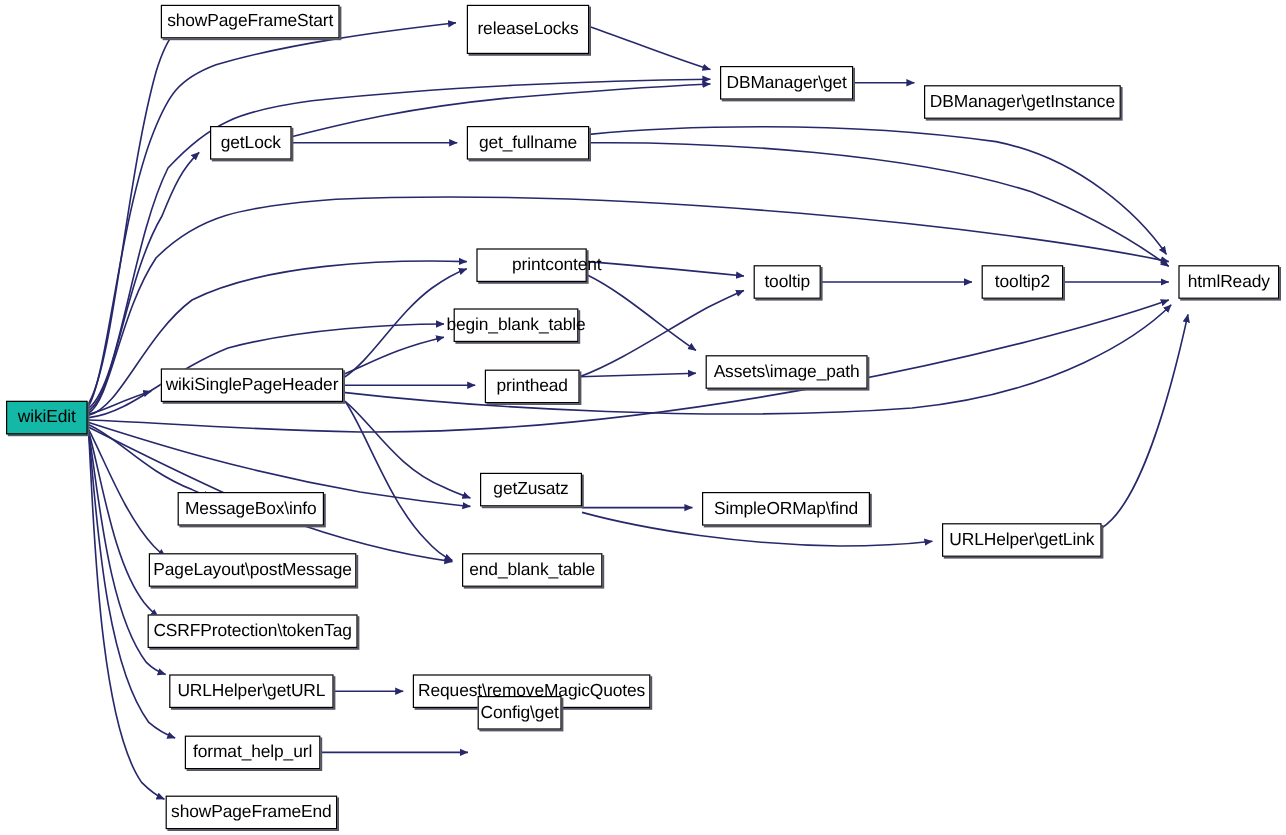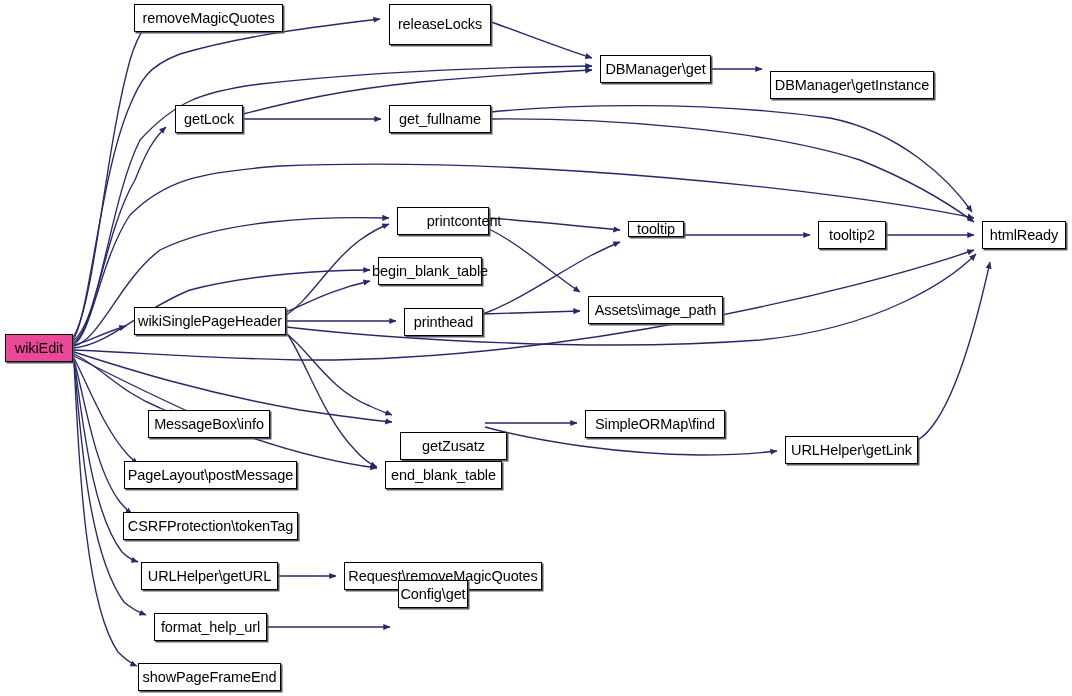--- a/index.html
+++ b/index.html
@@ -102,66 +102,66 @@
         <path d="M 886,235 L 974,235" fill="none" stroke="#27286b" stroke-width="1.35" marker-end="url(#arrowhead)"></path>
         <path d="M 485,423 L 577,423" fill="none" stroke="#27286b" stroke-width="1.35" marker-end="url(#arrowhead)"></path>
         <path d="M 485,427 C 540,442 620,454 700,455 C 740,455 760,453 777,451" fill="none" stroke="#27286b" stroke-width="1.35" marker-end="url(#arrowhead)"></path>
         <path d="M 918,440 C 950,420 975,330 990,262" fill="none" stroke="#27286b" stroke-width="1.35" marker-end="url(#arrowhead)"></path>
         <path d="M 278,576 L 336,576" fill="none" stroke="#27286b" stroke-width="1.35" marker-end="url(#arrowhead)"></path>
         <path d="M 267,627 L 390,627" fill="none" stroke="#27286b" stroke-width="1.35" marker-end="url(#arrowhead)"></path>
       </g>
   </svg>
 
   <div id="node-layer">
-      <div class="node current" style="left: 5px; top: 334px; width: 68px; height: 28px; background: #ec4899;">
+      <div class="node current" style="left: 5px; top: 334px; width: 68px; height: 28px; background: #14b8a6;">
         <span class="node-label">wikiEdit</span>
       </div>
       <div class="node" style="left: 134px; top: 4px; width: 149px; height: 28px;">
-        <span class="node-label">removeMagicQuotes</span>
+        <span class="node-label">showPageFrameStart</span>
       </div>
       <div class="node" style="left: 389px; top: 4px; width: 102px; height: 41px;">
         <span class="node-label">releaseLocks</span>
       </div>
       <div class="node" style="left: 600px; top: 55px; width: 111px; height: 28px;">
         <span class="node-label">DBManager\get</span>
       </div>
       <div class="node" style="left: 770px; top: 55px; width: 164px; height: 28px; margin-top: 16px;">
         <span class="node-label">DBManager\getInstance</span>
       </div>
       <div class="node" style="left: 175px; top: 105px; width: 68px; height: 28px;">
         <span class="node-label">getLock</span>
       </div>
       <div class="node" style="left: 389px; top: 105px; width: 102px; height: 28px;">
         <span class="node-label">get_fullname</span>
       </div>
       <div class="node" style="left: 397px; top: 207px; width: 92px; height: 28px; padding-left: 42px;">
         <span class="node-label">printcontent</span>
       </div>
-      <div class="node" style="left: 628px; top: 221px; width: 56px; height: 16px;">
+      <div class="node" style="left: 628px; top: 221px; width: 56px; height: 28px;">
         <span class="node-label">tooltip</span>
       </div>
       <div class="node" style="left: 818px; top: 221px; width: 68px; height: 28px;">
         <span class="node-label">tooltip2</span>
       </div>
       <div class="node" style="left: 982px; top: 221px; width: 84px; height: 28px;">
         <span class="node-label">htmlReady</span>
       </div>
       <div class="node" style="left: 378px; top: 257px; width: 104px; height: 28px;">
         <span class="node-label">begin_blank_table</span>
       </div>
       <div class="node" style="left: 588px; top: 296px; width: 135px; height: 28px;">
         <span class="node-label">Assets\image_path</span>
       </div>
       <div class="node" style="left: 134px; top: 307px; width: 152px; height: 28px;">
         <span class="node-label">wikiSinglePageHeader</span>
       </div>
       <div class="node" style="left: 404px; top: 308px; width: 79px; height: 28px;">
         <span class="node-label">printhead</span>
       </div>
-      <div class="node" style="left: 400px; top: 432px; width: 107px; height: 28px; text-align: right;">
+      <div class="node" style="left: 400px; top: 394px; width: 85px; height: 28px; text-align: right;">
         <span class="node-label">getZusatz</span>
       </div>
       <div class="node" style="left: 585px; top: 410px; width: 140px; height: 28px;">
         <span class="node-label">SimpleORMap\find</span>
       </div>
       <div class="node" style="left: 148px; top: 410px; width: 122px; height: 28px;">
         <span class="node-label">MessageBox\info</span>
       </div>
       <div class="node" style="left: 785px; top: 436px; width: 133px; height: 28px;">
         <span class="node-label">URLHelper\getLink</span>

